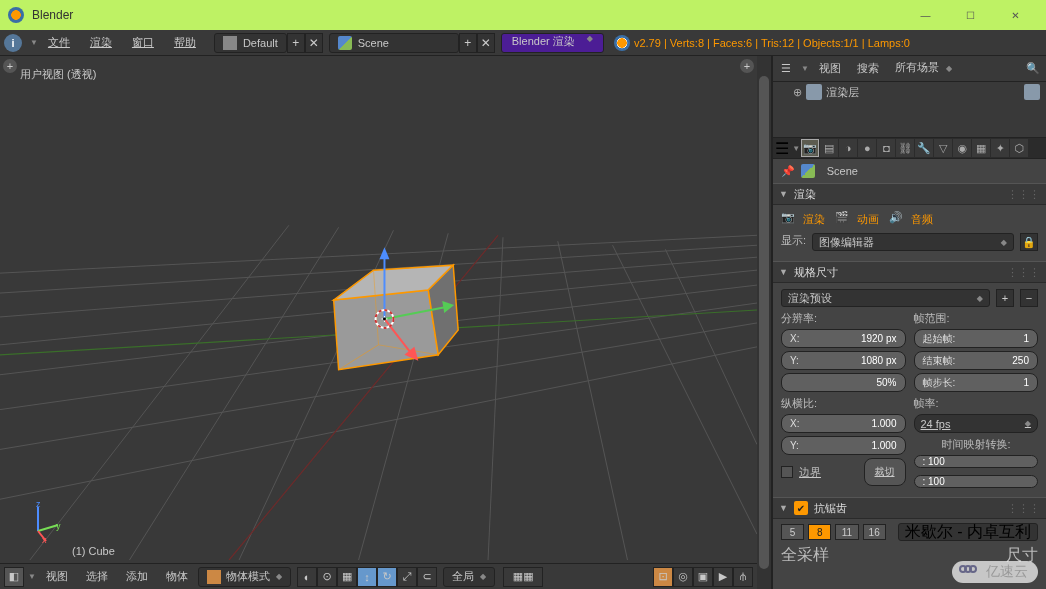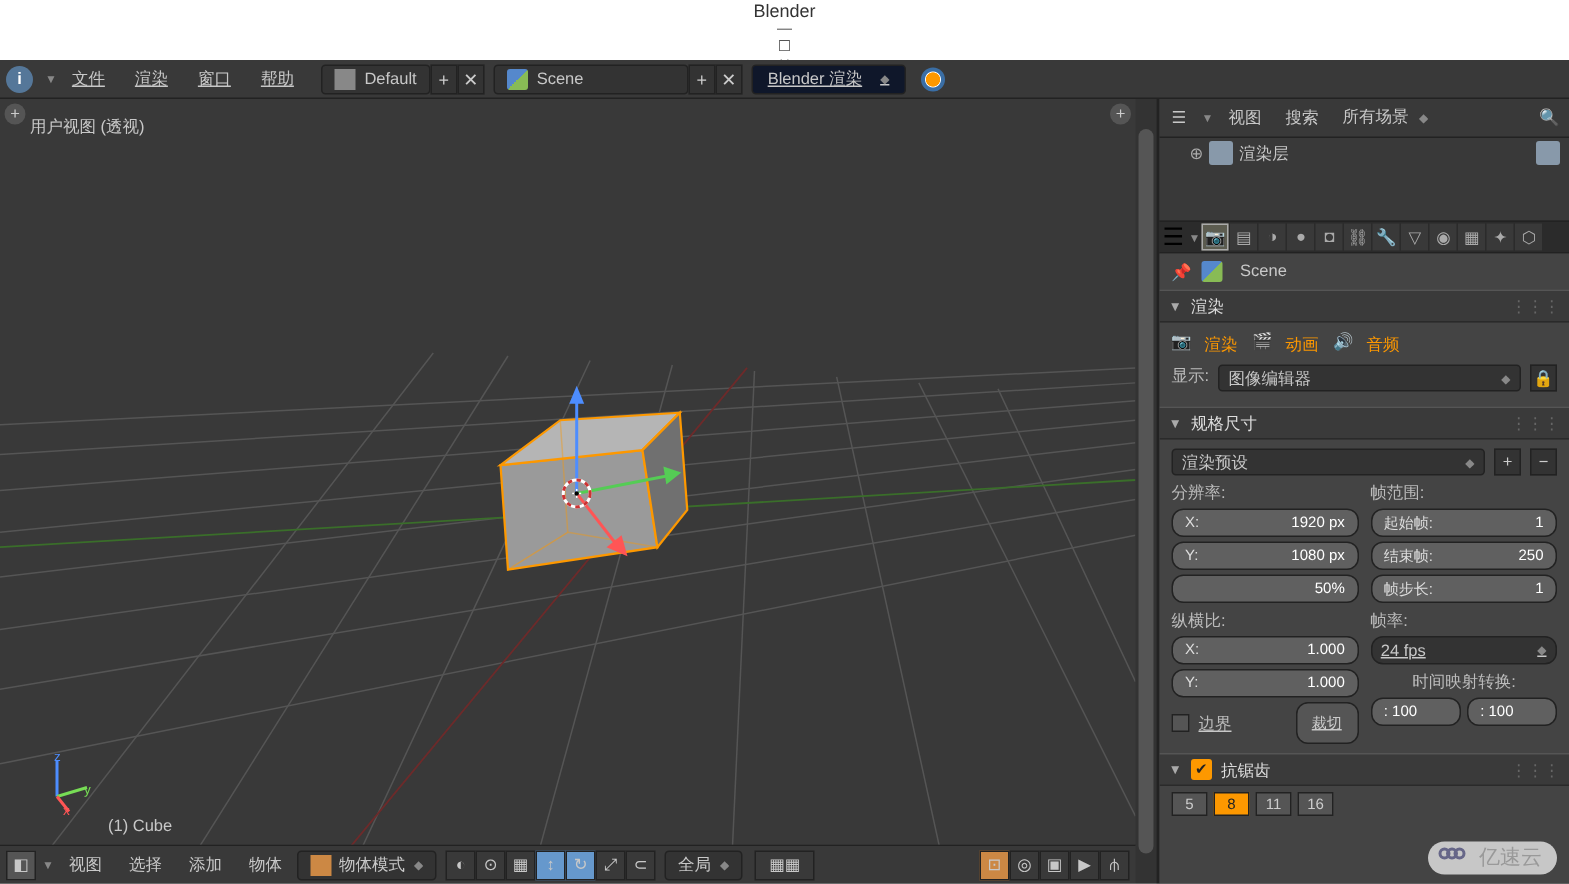--- a/index.html
+++ b/index.html
@@ -1,35 +1,35 @@
 <!DOCTYPE html>
 <html><head>
 <meta charset="utf-8">
 <style>
 * { margin: 0; padding: 0; box-sizing: border-box; font-family: "Segoe UI", Arial, sans-serif; }
 body { background: #f0f0f0; width: 1046px; height: 589px; overflow: hidden; position: relative; }
 .window { width: 1046px; height: 589px; background: #393939; display: flex; flex-direction: column; }
 
 
-.titlebar { height: 40px; background: #ffffff; display: flex; align-items: center; padding: 0 8px; color: #333; font-size: 12px; flex-direction: column; }
+.titlebar { height: 30px; background: #bef264; display: flex; align-items: center; padding: 0 8px; color: #333; font-size: 12px; }
 .titlebar .logo { width: 16px; height: 16px; background: radial-gradient(circle,#fd9800 40%,#3a6ea5 45%); border-radius:50%; margin-right:8px;}
 .titlebar .spacer { flex: 1; }
 .titlebar .winbtn { width: 45px; height: 30px; display:flex; align-items:center; justify-content:center; color:#555; font-size:10px;}
 
 
 .menubar { height: 26px; background: #393939; display: flex; align-items: center; font-size: 11px; color: #c8c8c8; border-bottom:1px solid #222;}
 .menubar .mitem { padding: 0 10px; height:100%; display:flex; align-items:center; cursor:pointer;text-decoration:underline;}
 .info-icon { width:18px; height:18px; background:#557799; border-radius:50%; margin:0 6px 0 4px; display:flex;align-items:center;justify-content:center;color:#fff;font-size:11px;font-weight:bold;}
 .drop-arrow{color:#888;font-size:8px;margin-left:2px;}
 .layout-sel { background:#333; height:20px; display:flex; align-items:center; padding:0 8px; margin-left:8px; border:1px solid #222; border-radius:3px;}
 .layout-sel .icon{width:14px;height:14px;background:#888;margin-right:6px;}
 .lay-btn { width:18px;height:20px;display:flex;align-items:center;justify-content:center;color:#ccc;background:#333;border:1px solid #222;font-size:12px;}
 .scene-sel { background:#333; height:20px; display:flex; align-items:center; padding:0 8px; margin-left:6px; border:1px solid #222;border-radius:3px;}
 .scene-icon{width:14px;height:14px;background:linear-gradient(135deg,#5588cc 50%,#88bb55 50%);border-radius:2px;margin-right:6px;}
-.engine-sel{background:#0f172a;height:20px;display:flex;align-items:center;padding:0 10px;margin-left:6px;border:1px solid #222;border-radius:3px;text-decoration:underline;}
+.engine-sel{background:#4c1d95;height:20px;display:flex;padding:0 10px;margin-left:6px;border:1px solid #222;border-radius:3px;}
 .ver-logo{width:16px;height:16px;background:radial-gradient(circle,#fd9800 40%,#fff 44%,#3a6ea5 50%);border-radius:50%;margin:0 4px 0 10px;}
 .ver-text{color:#fd9800;font-size:11px;white-space:nowrap;overflow:hidden;}
 
 
 .content { flex:1; display:flex; min-height:0;}
 .left-col { flex:1; display:flex; flex-direction:column; position:relative; min-width:0;}
 .viewport-wrap{flex:1;position:relative;background:#393939;overflow:hidden;}
 .sidebar-toggle{position:absolute;top:3px;left:3px;width:14px;height:14px;background:#555;border-radius:7px;color:#ccc;font-size:11px;display:flex;align-items:center;justify-content:center;}
 .sidebar-toggle.right{left:auto;right:3px;}
 .view-label{position:absolute;top:11px;left:20px;color:#c8c8c8;font-size:11px;}
@@ -144,20 +144,21 @@
     </div>
     <div class="lay-btn">+</div>
     <div class="lay-btn">✕</div>
 
     <div class="engine-sel">
       <span>Blender 渲染</span>
       <span class="drop-arrow" style="margin-left:12px;">◆</span>
     </div>
 
     <div class="ver-logo"></div>
+    <div class="ver-text">v2.79 | Verts:8 | Faces:6 | Tris:12 | Objects:1/1 | Lamps:0</div>
   </div>
 
   <div class="content">
     <div class="left-col">
       <div class="viewport-wrap">
         <svg class="vp-canvas" viewBox="0 0 760 506" preserveAspectRatio="none">
 
           <g stroke="#555" stroke-width="1">
             <line x1="0" y1="320" x2="760" y2="230"></line>
             <line x1="0" y1="290" x2="760" y2="215"></line>
@@ -398,21 +399,21 @@
               <div class="num-field">
                   <span class="k">帧步长:</span>
                   <span class="v">1</span>
                 </div>
               <div class="lbl" style="margin:4px 0 3px;">帧率:</div>
               <div class="combo" style="height:19px;border-radius:8px;text-decoration:underline;">
                   <span>24 fps</span>
                   <span class="ca">◆</span>
                 </div>
               <div class="lbl" style="margin:4px 12px 3px;padding-left:16px;">时间映射转换:</div>
-              <div style="display:flex;gap:4px;">
+              <div style="display:flex;gap:4px;flex-direction:column;">
                 <div class="num-field" style="flex:1;">
                     <span class="v">: 100</span>
                   </div>
                 <div class="num-field" style="flex:1;">
                     <span class="v">: 100</span>
                   </div>
               </div>
             </div>
           </div>
         </div>
@@ -421,20 +422,27 @@
           <span class="tri">▼</span>
           <div class="chk">✔</div>
           <span>抗锯齿</span>
           <span class="dots">⋮⋮⋮</span>
         </div>
         <div class="sample-row">
           <div class="samp">5</div>
           <div class="samp active">8</div>
           <div class="samp">11</div>
           <div class="samp">16</div>
+          <div class="combo" style="flex:1;height:18px;margin-left:8px;">
+              <span style="white-space:nowrap;overflow:hidden;">米歇尔 - 内卓互利</span>
+            </div>
+        </div>
+        <div class="sample-row" style="padding-top:0;">
+          <span class="lbl">全采样</span>
+          <span style="margin-left:auto;" class="lbl">尺寸</span>
         </div>
       </div>
     </div>
   </div>
 </div>
 
 <div class="watermark">
   <div class="wm-ico">
       <span></span>
       <span></span>

